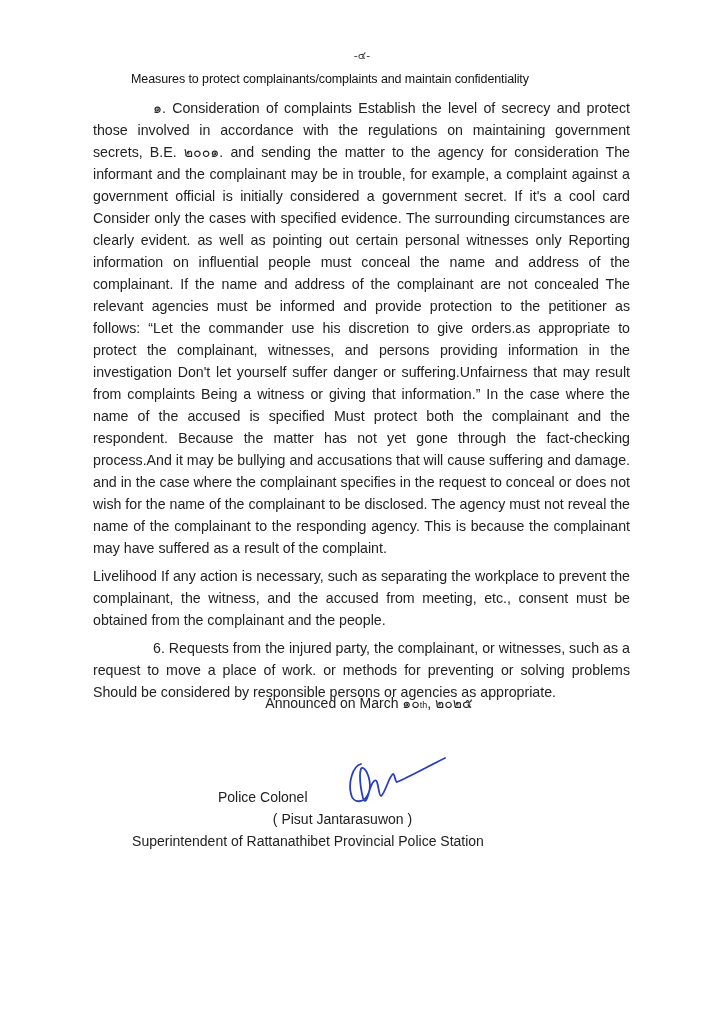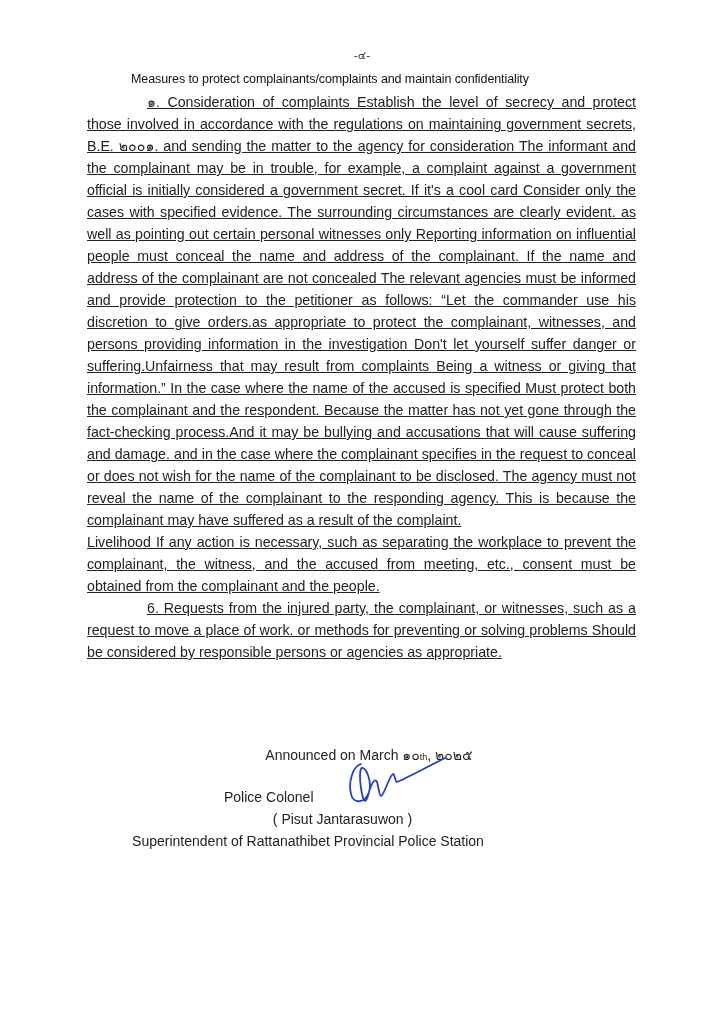--- a/index.html
+++ b/index.html
@@ -17,33 +17,33 @@
     position: absolute; top: 72px; left: 131px;
     font-family: "Liberation Sans", sans-serif;
     font-size: 12.5px; color: #111; letter-spacing: -0.1px;
   }
   .body {
     position: absolute; top: 91px; left: 87px; width: 549px;
     font-family: "Liberation Sans", sans-serif;
     font-size: 14.2px; line-height: 22px; color: #222;
     text-align: justify; text-align-last: left;
   }
-  .para { margin: 0; text-indent: 60px; text-decoration: underline; }
+  .para { margin: 6px; text-indent: 60px; }
   .para.noindent { text-indent: 0; }
   .announced {
-    position: absolute; top: 744px; left: 0; width: 724px; text-align: center;
+    position: absolute; top: 692px; left: 0; width: 724px; text-align: center;
     font-family: "Liberation Sans", sans-serif; font-size: 14px; color: #222;
     padding-left: 14px; box-sizing: border-box;
   }
   .announced .sup { font-size: 9px; }
   .signature {
     position: absolute; left: 345px; top: 752px; width: 105px; height: 55px;
   }
   .rank {
-    position: absolute; top: 789px; left: 224px;
+    position: absolute; top: 789px; left: 218px;
     font-family: "Liberation Sans", sans-serif; font-size: 14px; color: #222;
   }
   .name {
     position: absolute; top: 811px; left: 0; width: 684px; text-align: center;
     font-family: "Liberation Sans", sans-serif; font-size: 14px; color: #222;
     padding-left: 1px; box-sizing: border-box;
   }
   .position {
     position: absolute; top: 833px; left: 0; width: 616px; text-align: center;
     font-family: "Liberation Sans", sans-serif; font-size: 14px; color: #222;

